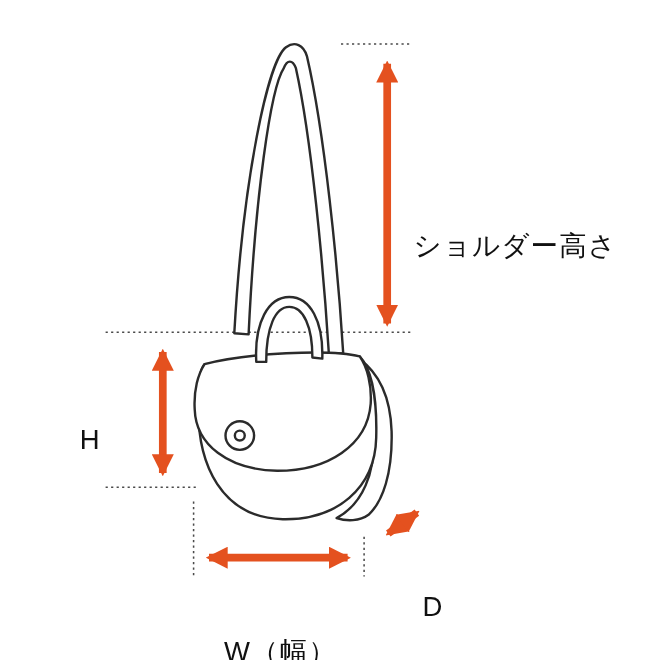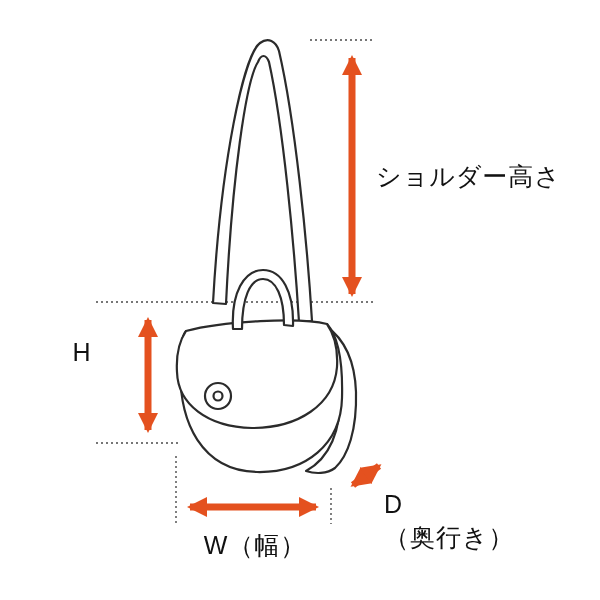--- a/index.html
+++ b/index.html
@@ -21,20 +21,21 @@
     left: 0;
     top: 0;
   }
   .label {
     position: absolute;
     color: #111111;
     font-size: 25px;
     letter-spacing: 1px;
     white-space: nowrap;
     line-height: 1.3;
+    margin-top: 48px;
   }
   .label-shoulder { left: 376px; top: 160px; }
   .label-height   { left: 22px;  top: 336px; width: 120px; text-align: center; }
   .label-width    { left: 170px; top: 529px; width: 170px; text-align: center; }
   .label-depth    { left: 384px; top: 488px; text-align: left; }
 </style>
 </head>
 <body>
 
 <div class="stage">
@@ -113,16 +114,15 @@
   <div class="label label-shoulder">ショルダー高さ</div>
 
   <div class="label label-height">
     <div>H</div>
   </div>
 
   <div class="label label-width">W（幅）</div>
 
   <div class="label label-depth">
     <div>D</div>
-    <div>（奥行き）</div>
   </div>
 
 </div>
 
 </body></html>

